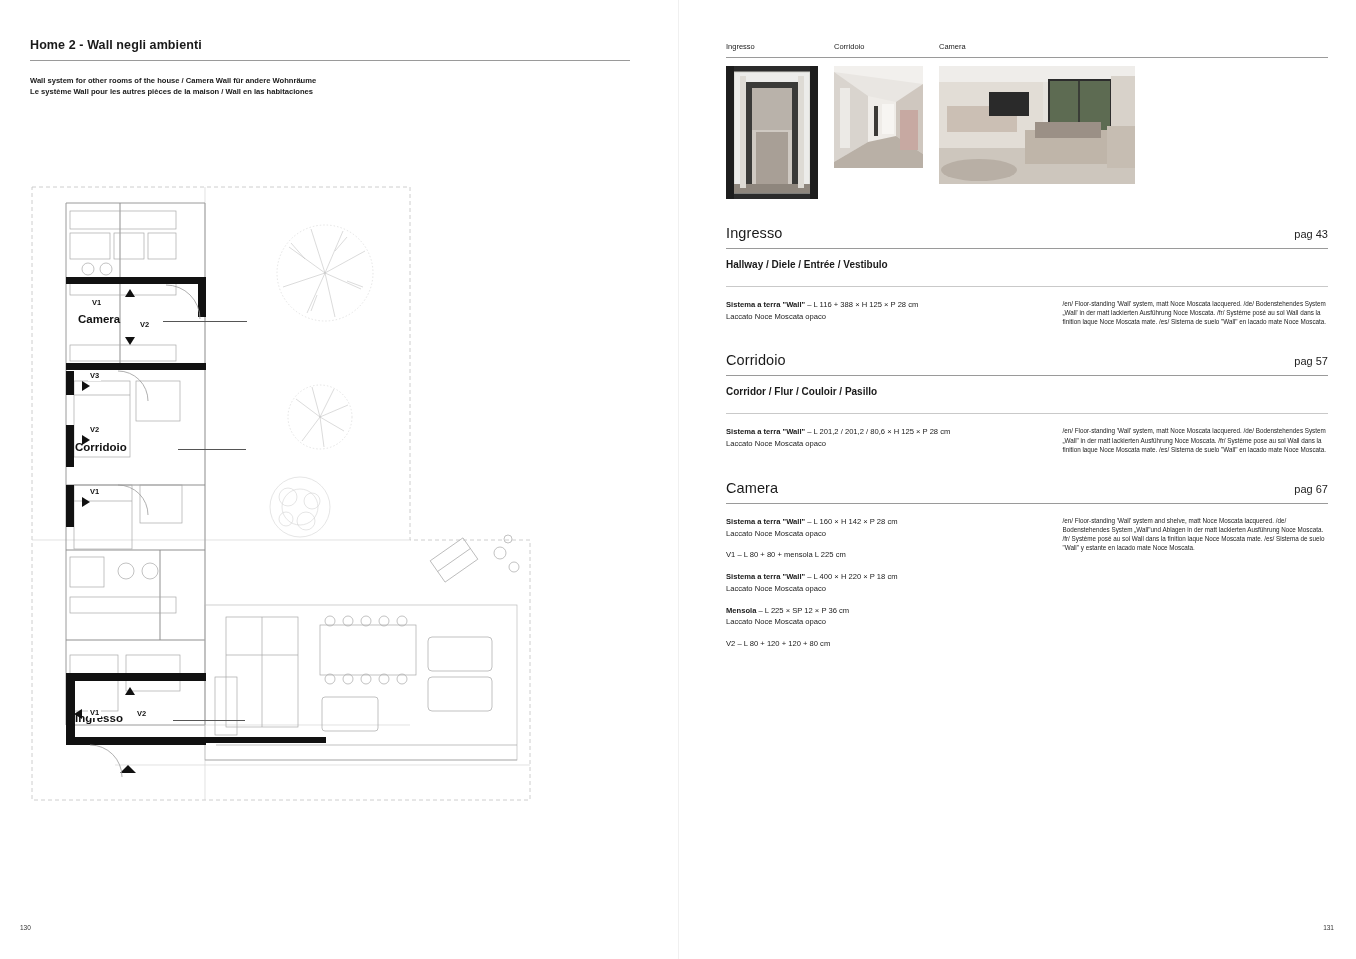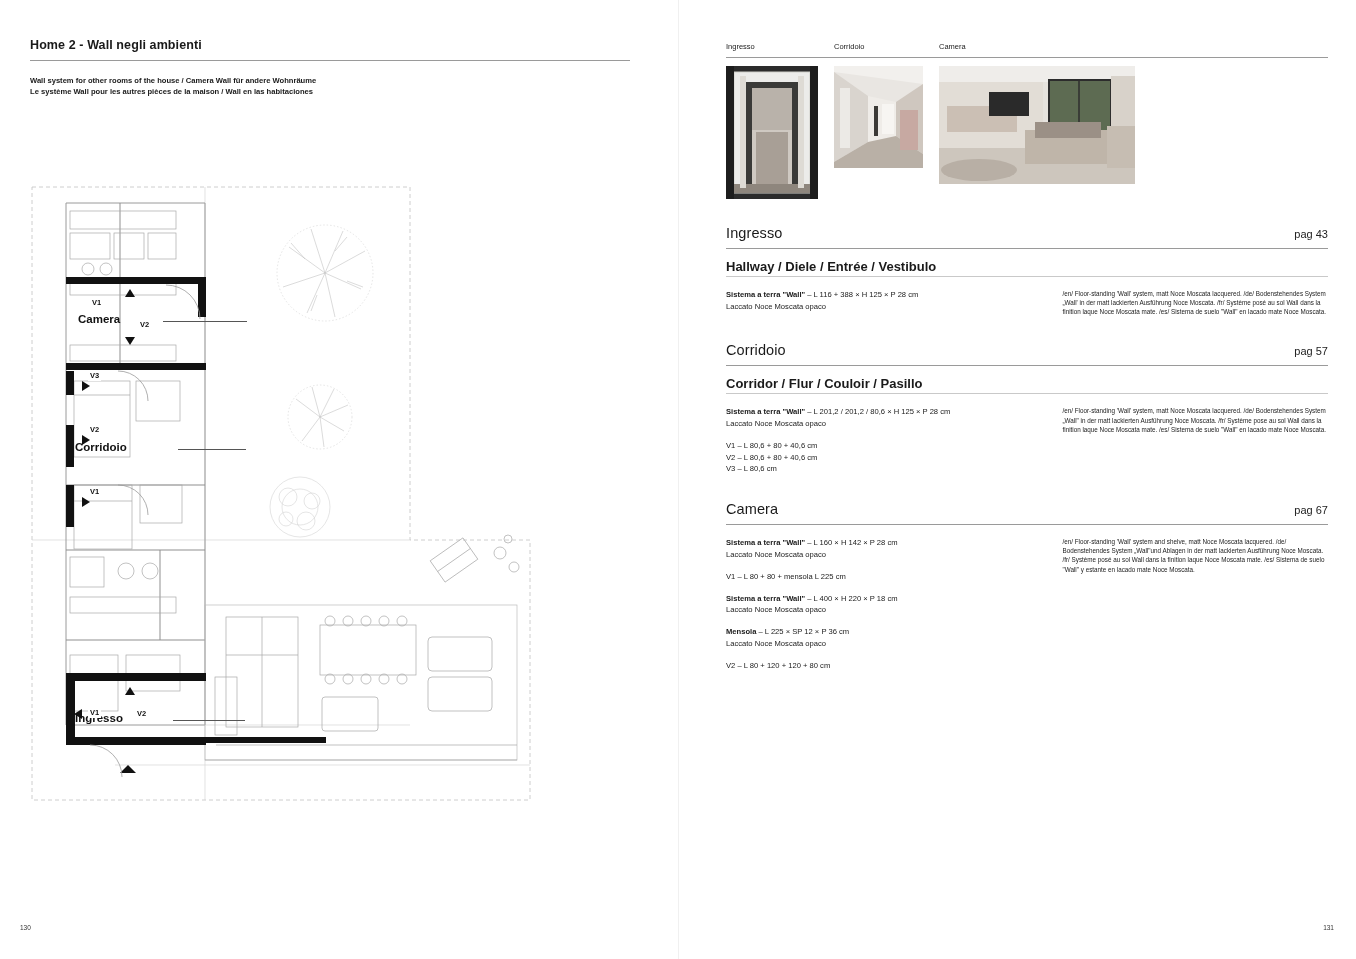--- a/index.html
+++ b/index.html
@@ -145,24 +145,24 @@
     font-size: 14.5px;
     font-weight: normal;
     letter-spacing: .1px;
   }
   .section-page {
     font-size: 11px;
     color: #222;
   }
   .section-sub {
     margin-top: 10px;
-    font-size: 13px;
+    font-size: 10px;
     font-weight: bold;
     border-bottom: 1px solid #c9c9c9;
-    padding-bottom: 2px;
+    padding-bottom: 16px;
   }
   .section-body {
     display: flex;
     margin-top: 12px;
   }
   .col-main {
     width: 330px;
     font-size: 7.6px;
     line-height: 1.55;
   }
@@ -443,25 +443,20 @@
         </div>
         <div class="section-sub">Corridor / Flur / Couloir / Pasillo</div>
         <div class="section-body">
           <div class="col-main">
             <div class="entry">
               <div>
                 <span class="b">Sistema a terra "Wall"</span><span> – L 201,2 / 201,2 / 80,6 × H 125 × P 28 cm</span>
               </div>
               <div>Laccato Noce Moscata opaco</div>
             </div>
-            <div class="vlist">
-              <div><span class="b">V1</span><span> – L 80,6 + 80 + 40,6 cm</span></div>
-              <div><span class="b">V2</span><span> – L 80,6 + 80 + 40,6 cm</span></div>
-              <div><span class="b">V3</span><span> – L 80,6 cm</span></div>
-            </div>
           </div>
           <div class="col-side">/en/ Floor-standing 'Wall' system, matt Noce Moscata lacquered. /de/ Bodenstehendes System „Wall" in der matt lackierten Ausführung Noce Moscata. /fr/ Système pose au sol Wall dans la finition laque Noce Moscata mate. /es/ Sistema de suelo "Wall" en lacado mate Noce Moscata.</div>
         </div>
       </div>
 
       <div class="section">
         <div class="section-head">
           <div class="section-title">Camera</div>
           <div class="section-page">pag 67</div>
         </div>

